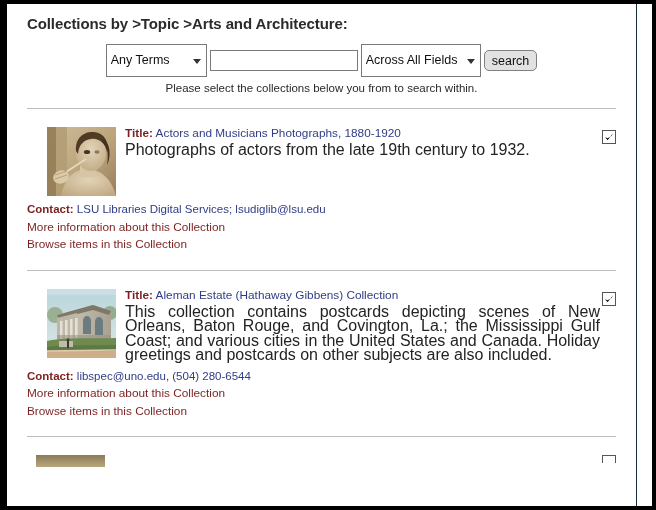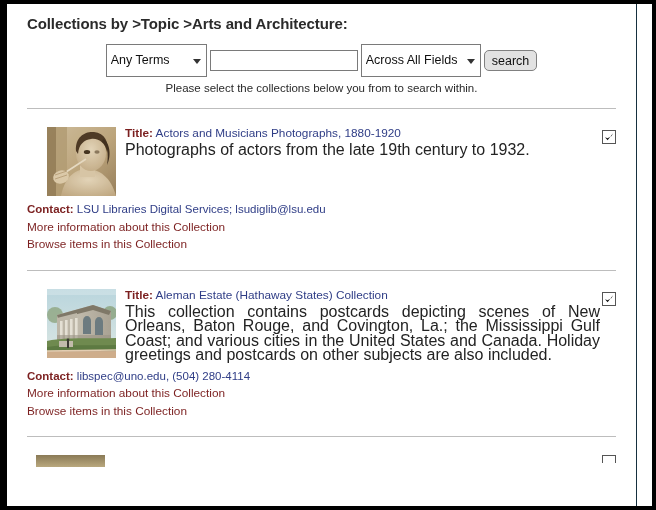--- a/index.html
+++ b/index.html
@@ -381,29 +381,29 @@
               <rect x="20" y="52" width="2" height="7" fill="#3c3a33"></rect>
               <circle cx="21" cy="51" r="1.4" fill="#3c3a33"></circle>
 
               <rect x="0" y="0" width="69" height="6" fill="#ffffff" opacity="0.22"></rect>
               <rect x="0" y="63" width="69" height="6" fill="#d8b08a" opacity="0.35"></rect>
             </svg>
           </div>
           <div class="entry-body">
             <div class="title-line">
               <span class="lbl">Title:</span>
-              <a class="title-link" href="#">Aleman Estate (Hathaway States) Collection</a>
+              <a class="title-link" href="#">Aleman Estate (Hathaway Gibbens) Collection</a>
             </div>
             <div class="desc">This collection contains postcards depicting scenes of New Orleans, Baton Rouge, and Covington, La.; the Mississippi Gulf Coast; and various cities in the United States and Canada. Holiday greetings and postcards on other subjects are also included.</div>
           </div>
         </div>
         <div class="contact-block">
           <div class="meta-line">
             <span class="lbl">Contact:</span>
-            <span class="contact-val">libspec@uno.edu, (504) 280-4114</span>
+            <span class="contact-val">libspec@uno.edu, (504) 280-6544</span>
           </div>
           <div class="meta-line">
             <a class="link-bold" href="#">More information about this Collection</a>
           </div>
           <div class="meta-line">
             <a class="link-bold" href="#">Browse items in this Collection</a>
           </div>
         </div>
         <div class="entry-pad-bottom"></div>
       </div>

